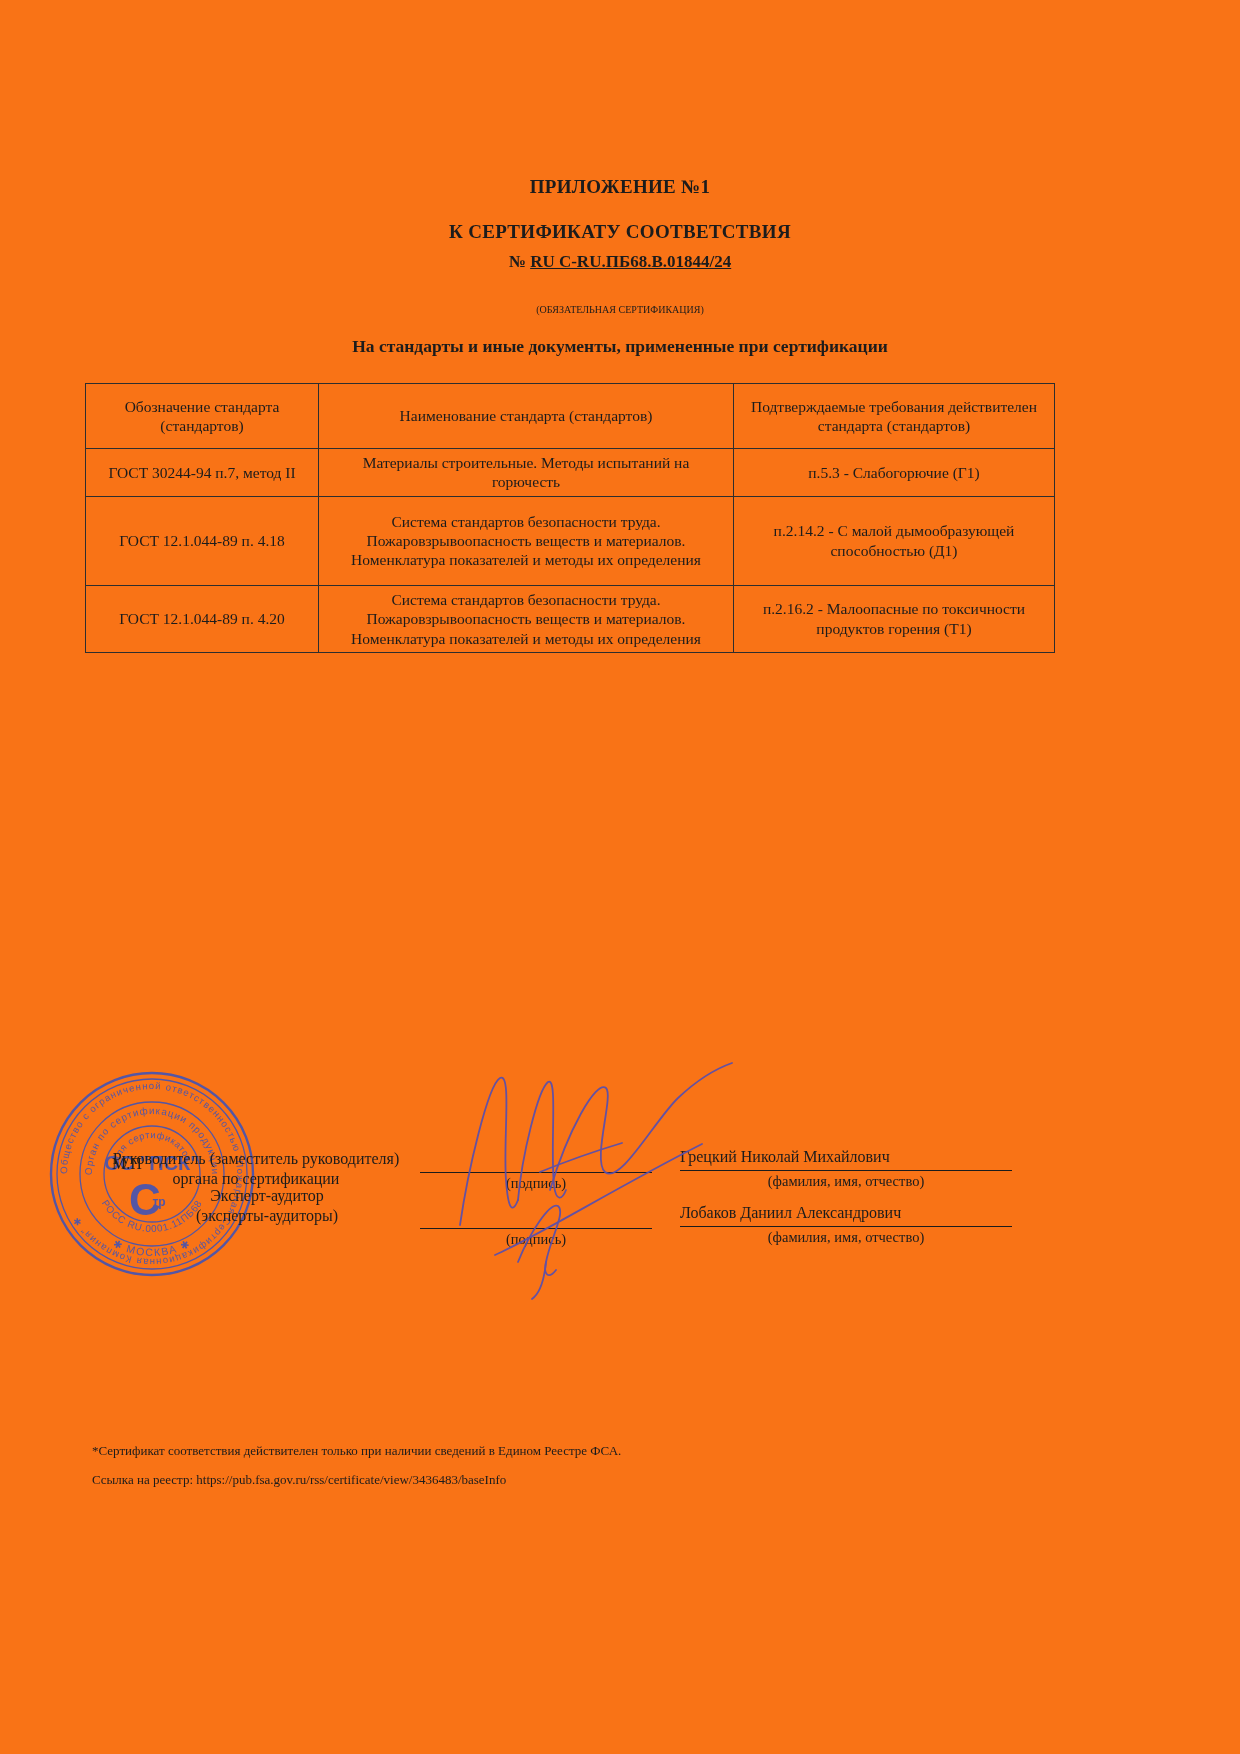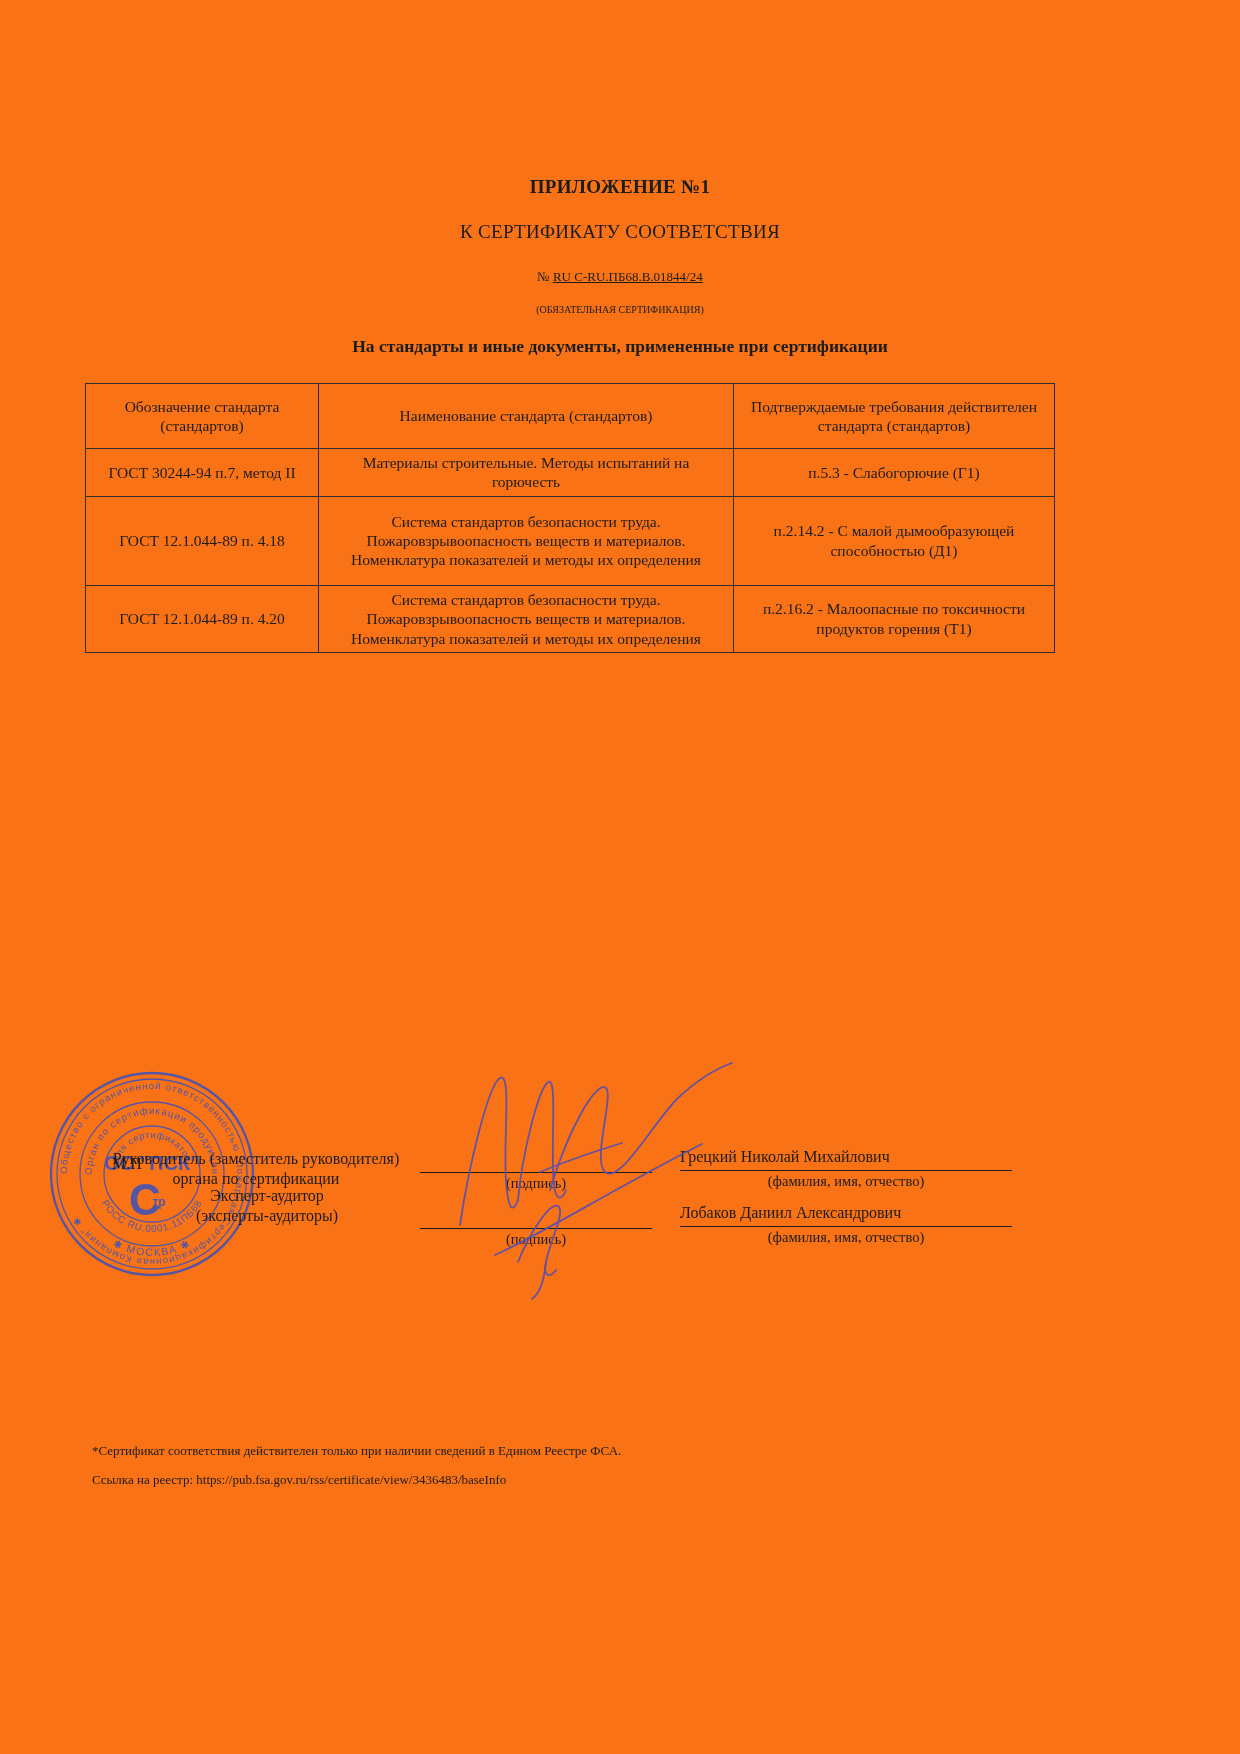--- a/index.html
+++ b/index.html
@@ -9,22 +9,22 @@
     margin:0 auto;
     background:#f97316;
     font-family:"Liberation Serif","DejaVu Serif",serif;
     color:#1c1c1c;
     overflow:hidden;
   }
   .abs { position:absolute; }
   .centerline { left:0; width:1240px; text-align:center; }
 
   .t1 { top:176px; font-size:19px; font-weight:bold; letter-spacing:.3px; }
-  .t2 { top:221px; font-size:19px; font-weight:normal; letter-spacing:.3px; }
-  .t3 { top:269px; font-size:13px; font-weight:normal; }
+  .t2 { top:221px; font-size:19px; font-weight:bold; letter-spacing:.3px; }
+  .t3 { top:252px; font-size:17px; font-weight:bold; }
   .t3 .num-underline { text-decoration:underline; }
   .t4 { top:304px; font-size:10px; }
   .t5 { top:336px; font-size:17.5px; font-weight:bold; }
 
   table.standards {
     position:absolute; left:85px; top:383px;
     width:969px; border-collapse:collapse; table-layout:fixed;
     font-size:15.5px; line-height:1.25;
   }
   table.standards col.c1 { width:233px; }

